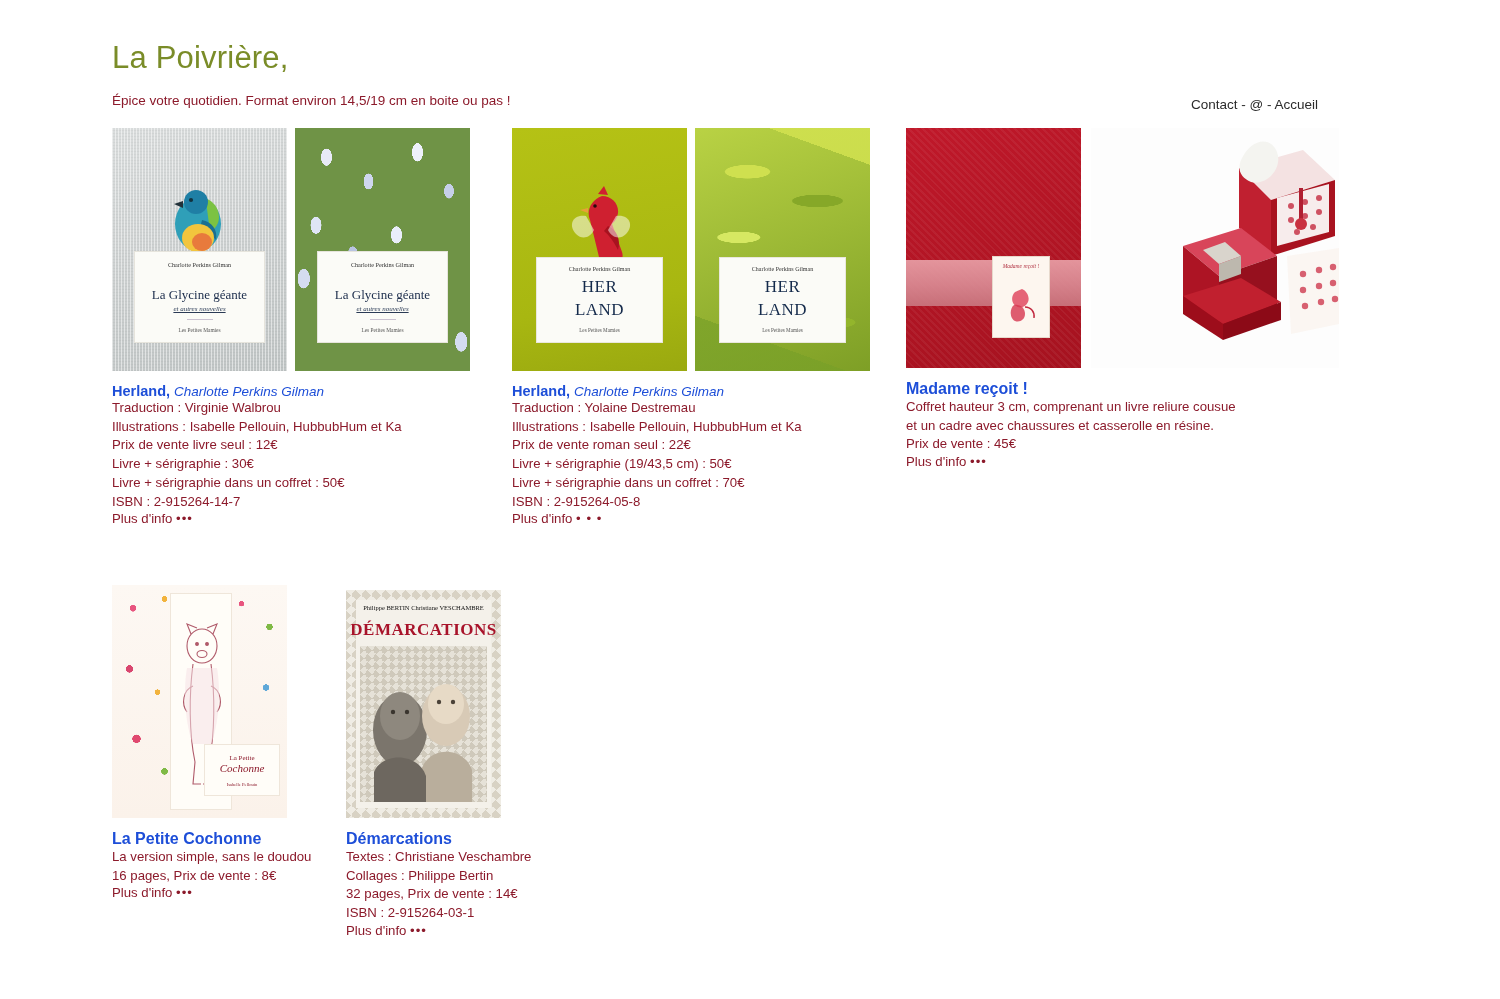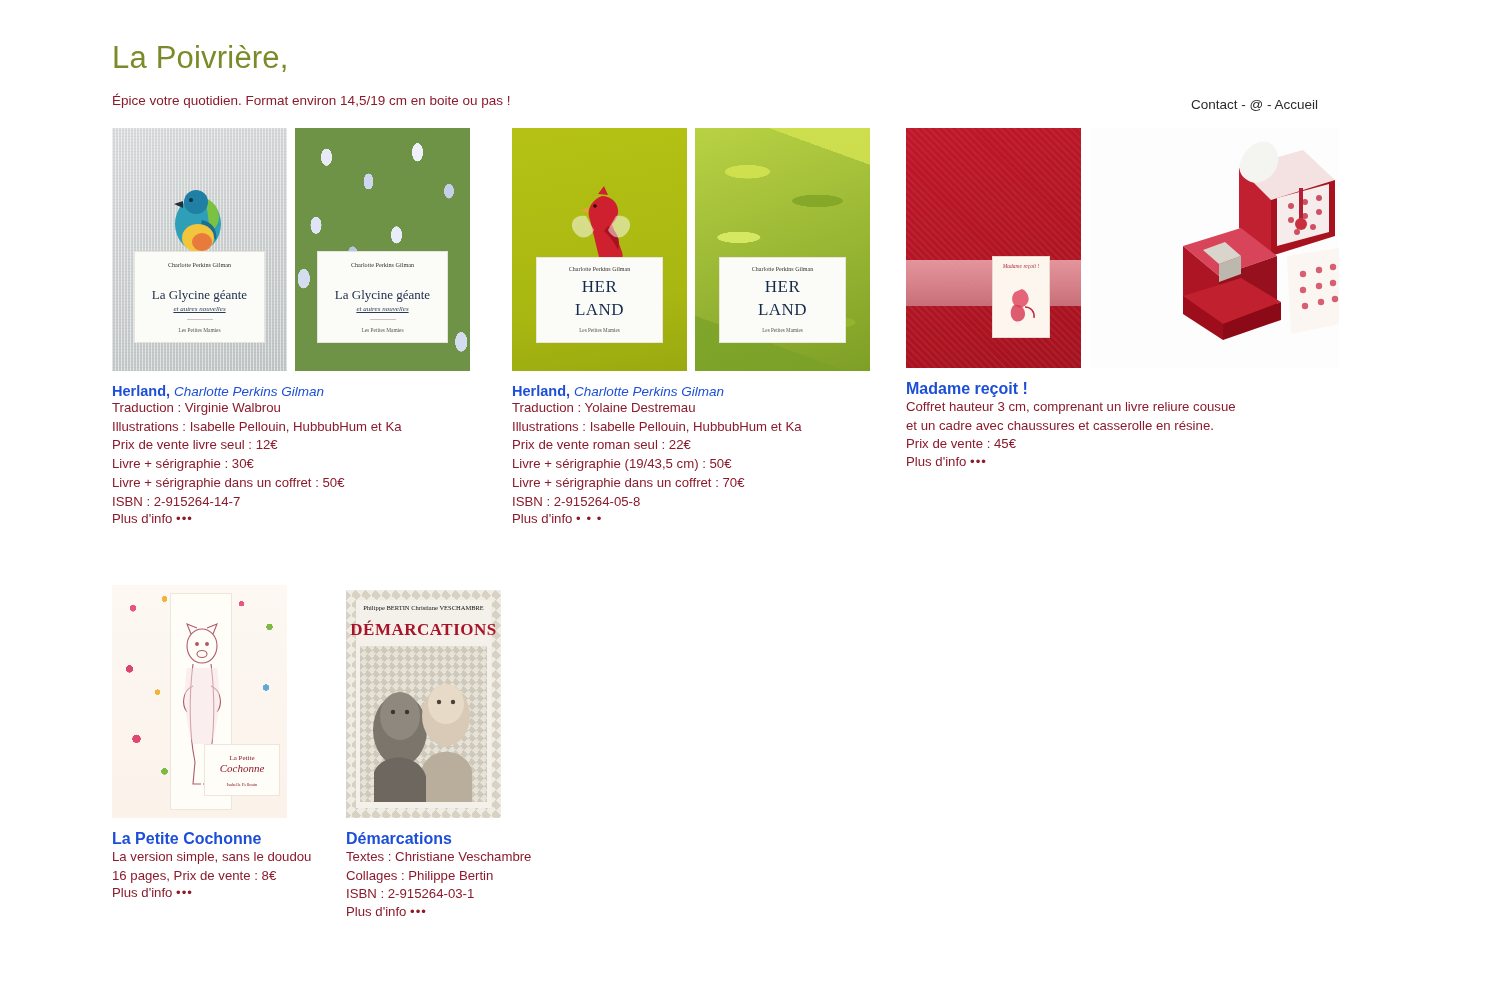--- a/index.html
+++ b/index.html
@@ -456,20 +456,21 @@
           </svg>
         </div>
       </div>
     </div>
 
     <div class="prod-title big">
       <span>Démarcations</span>
     </div>
     <div class="prod-line">Textes  : Christiane Veschambre</div>
     <div class="prod-line">Collages : Philippe Bertin</div>
+    <div class="prod-line">32 pages, Prix de vente : 14€</div>
     <div class="prod-line">ISBN : 2-915264-03-1</div>
     <div class="plus">
       <span>Plus d'info</span>
       <span class="dots">•••</span>
     </div>
   </div>
 
 </div>
 
 </body></html>

